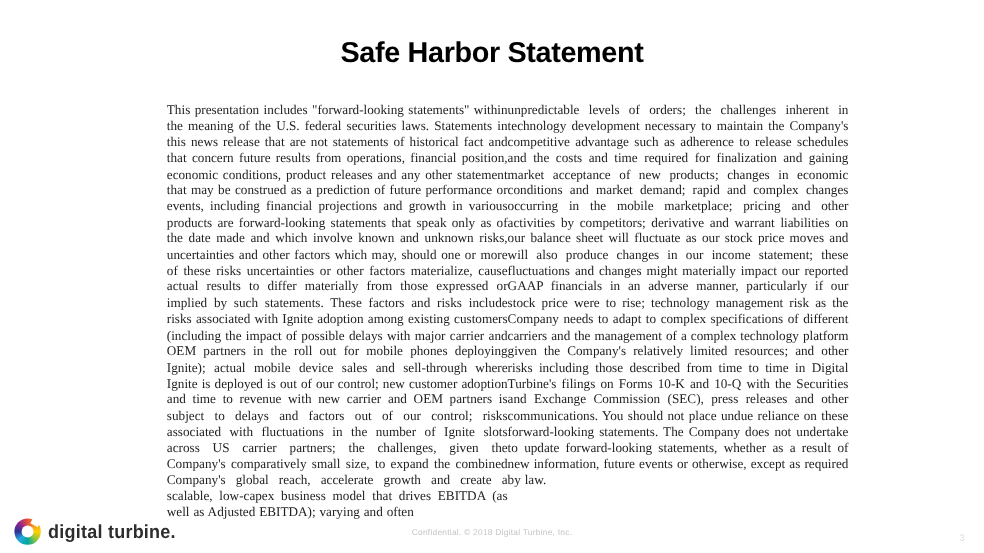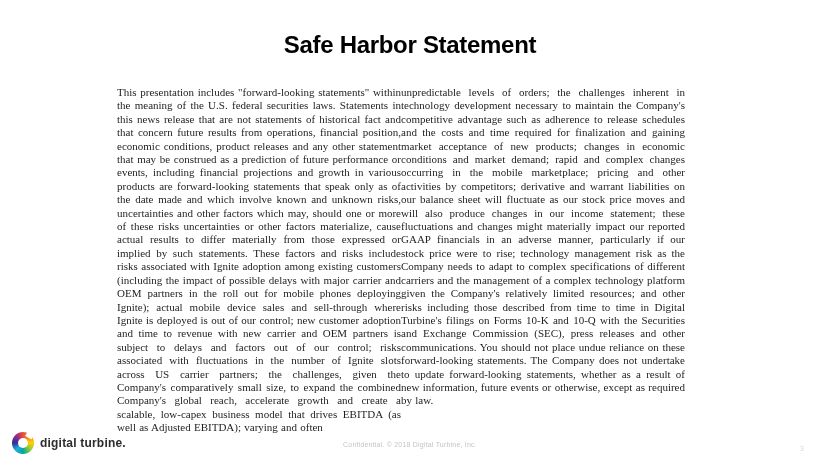--- a/index.html
+++ b/index.html
@@ -25,21 +25,21 @@
     text-align: center;
     font-family: "Liberation Sans", sans-serif;
     font-weight: bold;
     font-size: 24px;
     letter-spacing: -0.3px;
     color: #1b1f2a;
   }
   .columns {
     position: absolute;
     top: 86px;
-    left: 117px;
+    left: 139px;
     width: 568px;
     display: flex;
     gap: 0;
   }
   .text-column {
     flex: 1 1 0;
     font-family: "Liberation Serif", serif;
     font-size: 11px;
     line-height: 13.4px;
     text-align: justify;
@@ -77,21 +77,21 @@
     position: absolute;
     right: 1px;
     top: 1px;
     width: 7px;
     height: 5px;
     background: #ffffff;
     transform: rotate(28deg);
   }
   .logo-text {
     font-family: "Liberation Sans", sans-serif;
-    font-size: 12px;
+    font-size: 15px;
     font-weight: 600;
     letter-spacing: 0.2px;
     color: #2d2d2d;
     transform: scaleY(1.05);
   }
   .confidential {
     position: absolute;
     left: 0;
     right: 0;
     bottom: 13px;

